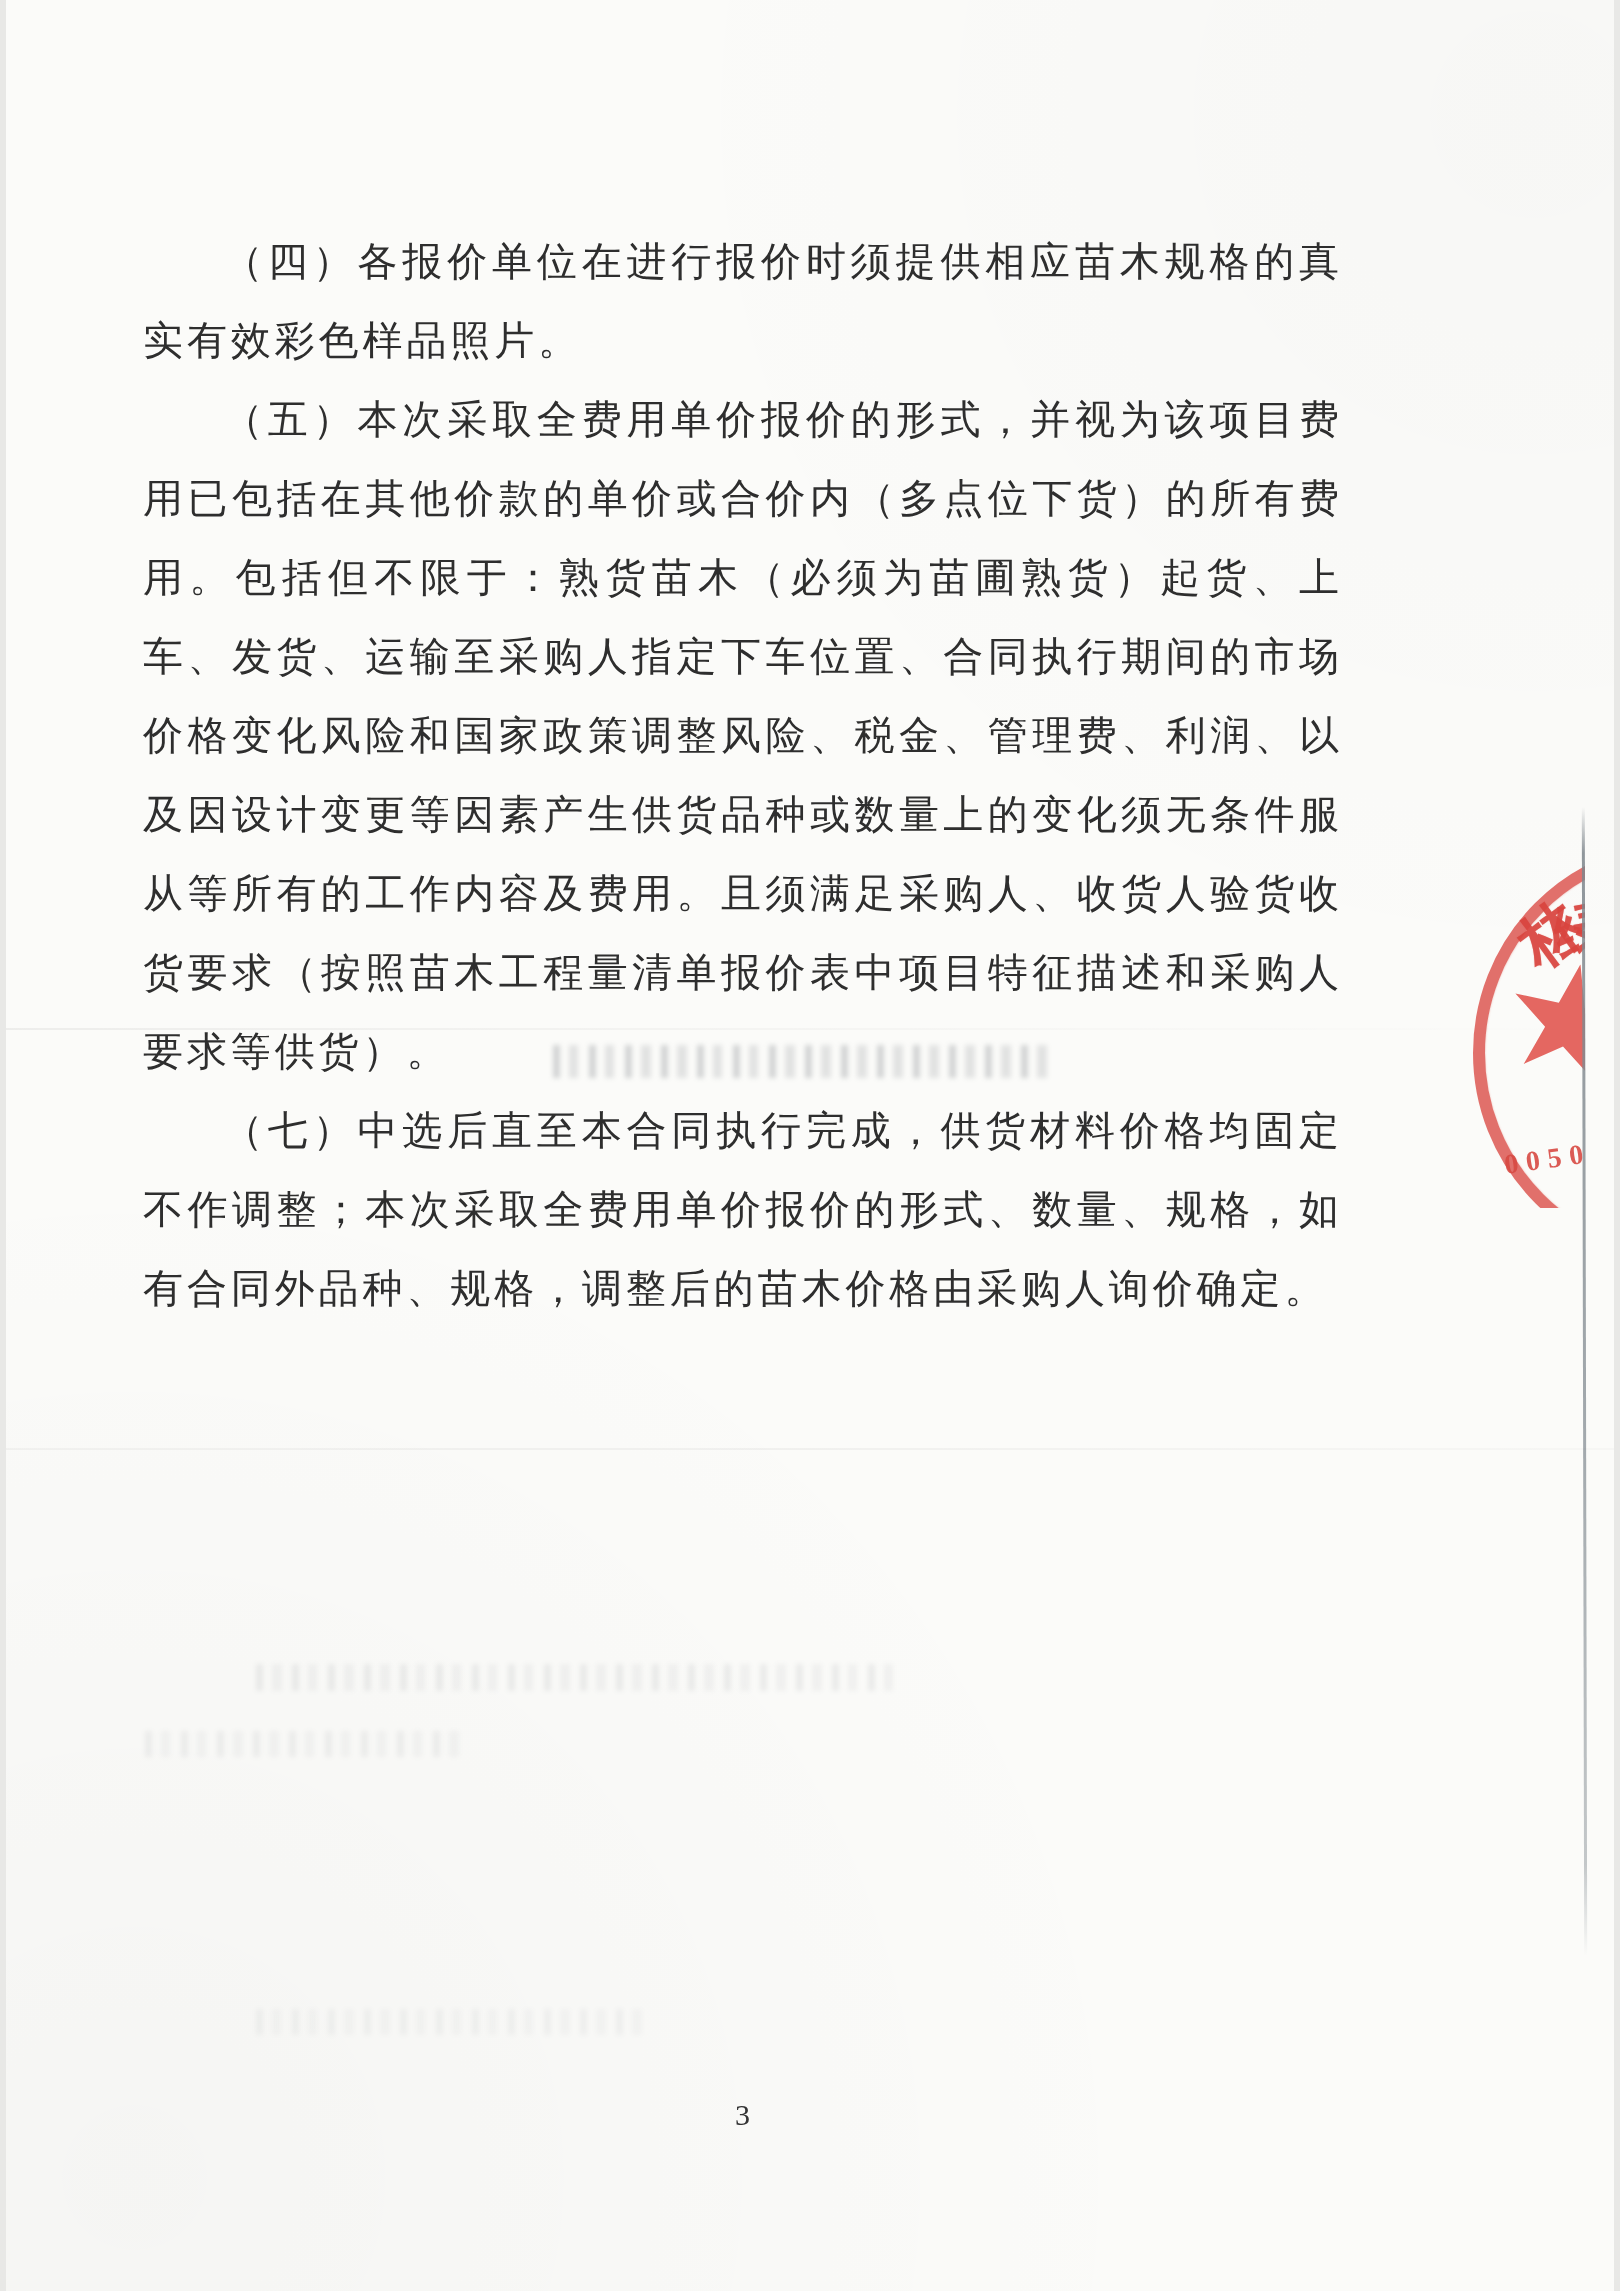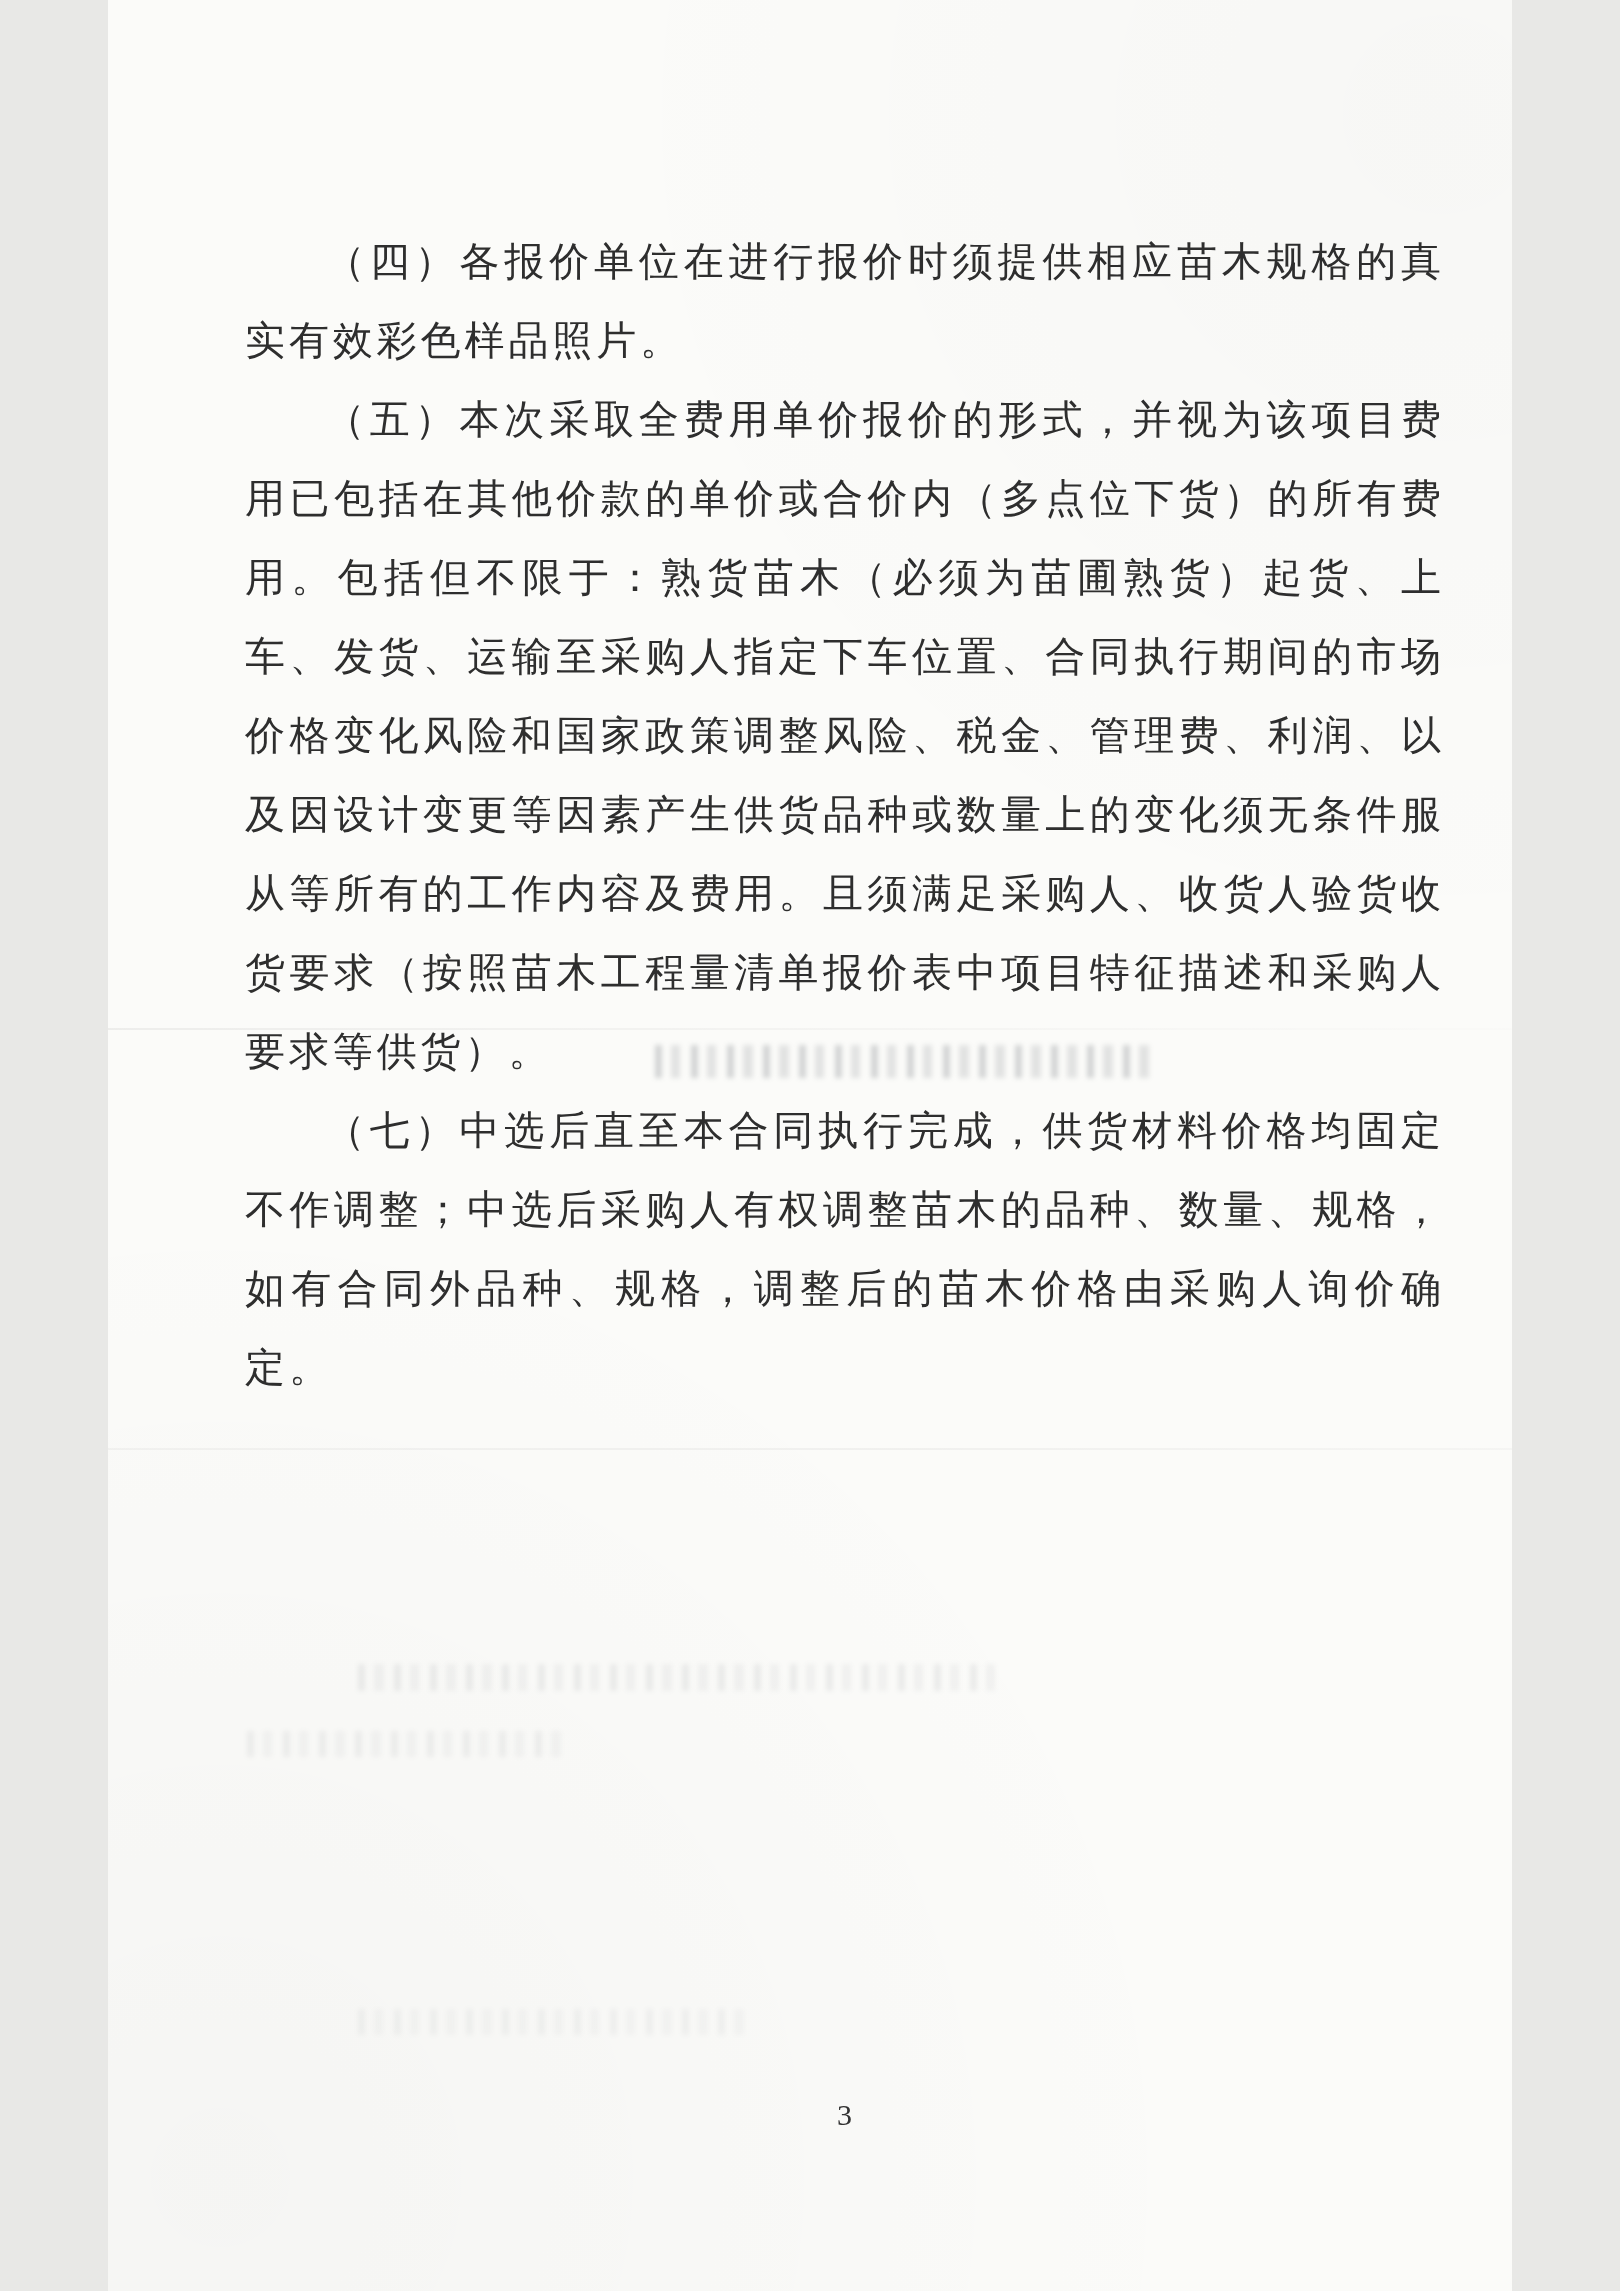--- a/index.html
+++ b/index.html
@@ -1,18 +1,18 @@
 <!DOCTYPE html>
 <html><head>
 <meta charset="utf-8">
 <style>
   html,body { margin:0; padding:0; background:#e8e8e6; }
   .page {
     position:relative;
-    width:1404px; height:2292px;
+    width:1608px; height:2292px;
     margin:0 auto;
     background:#fbfbf9;
     background-image:
       radial-gradient(circle at 8% 95%, rgba(0,0,0,0.025), transparent 40%),
       radial-gradient(circle at 95% 5%, rgba(0,0,0,0.015), transparent 35%);
     overflow:hidden;
     font-family:"Liberation Serif","DejaVu Serif",serif;
   }
 
   
@@ -122,21 +122,21 @@
   }
 </style>
 </head>
 <body>
 
 <div class="page">
 
   <div class="text-block">
     <p>（四）各报价单位在进行报价时须提供相应苗木规格的真实有效彩色样品照片。</p>
     <p>（五）本次采取全费用单价报价的形式，并视为该项目费用已包括在其他价款的单价或合价内（多点位下货）的所有费用。包括但不限于：熟货苗木（必须为苗圃熟货）起货、上车、发货、运输至采购人指定下车位置、合同执行期间的市场价格变化风险和国家政策调整风险、税金、管理费、利润、以及因设计变更等因素产生供货品种或数量上的变化须无条件服从等所有的工作内容及费用。且须满足采购人、收货人验货收货要求（按照苗木工程量清单报价表中项目特征描述和采购人要求等供货）。</p>
-    <p>（七）中选后直至本合同执行完成，供货材料价格均固定不作调整；中选后采购人有权调整苗木的品种、数量、规格，如有合同外品种、规格，调整后的苗木价格由采购人询价确定。</p>
+    <p>（七）中选后直至本合同执行完成，供货材料价格均固定不作调整；本次采取全费用单价报价的形式、数量、规格，如有合同外品种、规格，调整后的苗木价格由采购人询价确定。</p>
   </div>
 
   <div class="page-number">3</div>
 
   <div class="stamp-clip">
     <div class="stamp-ring"></div>
     <div class="stamp-char stamp-char-1">林</div>
     <div class="stamp-char stamp-char-2">绿</div>
     <div class="stamp-star"></div>
     <div class="stamp-digits">0050</div>

